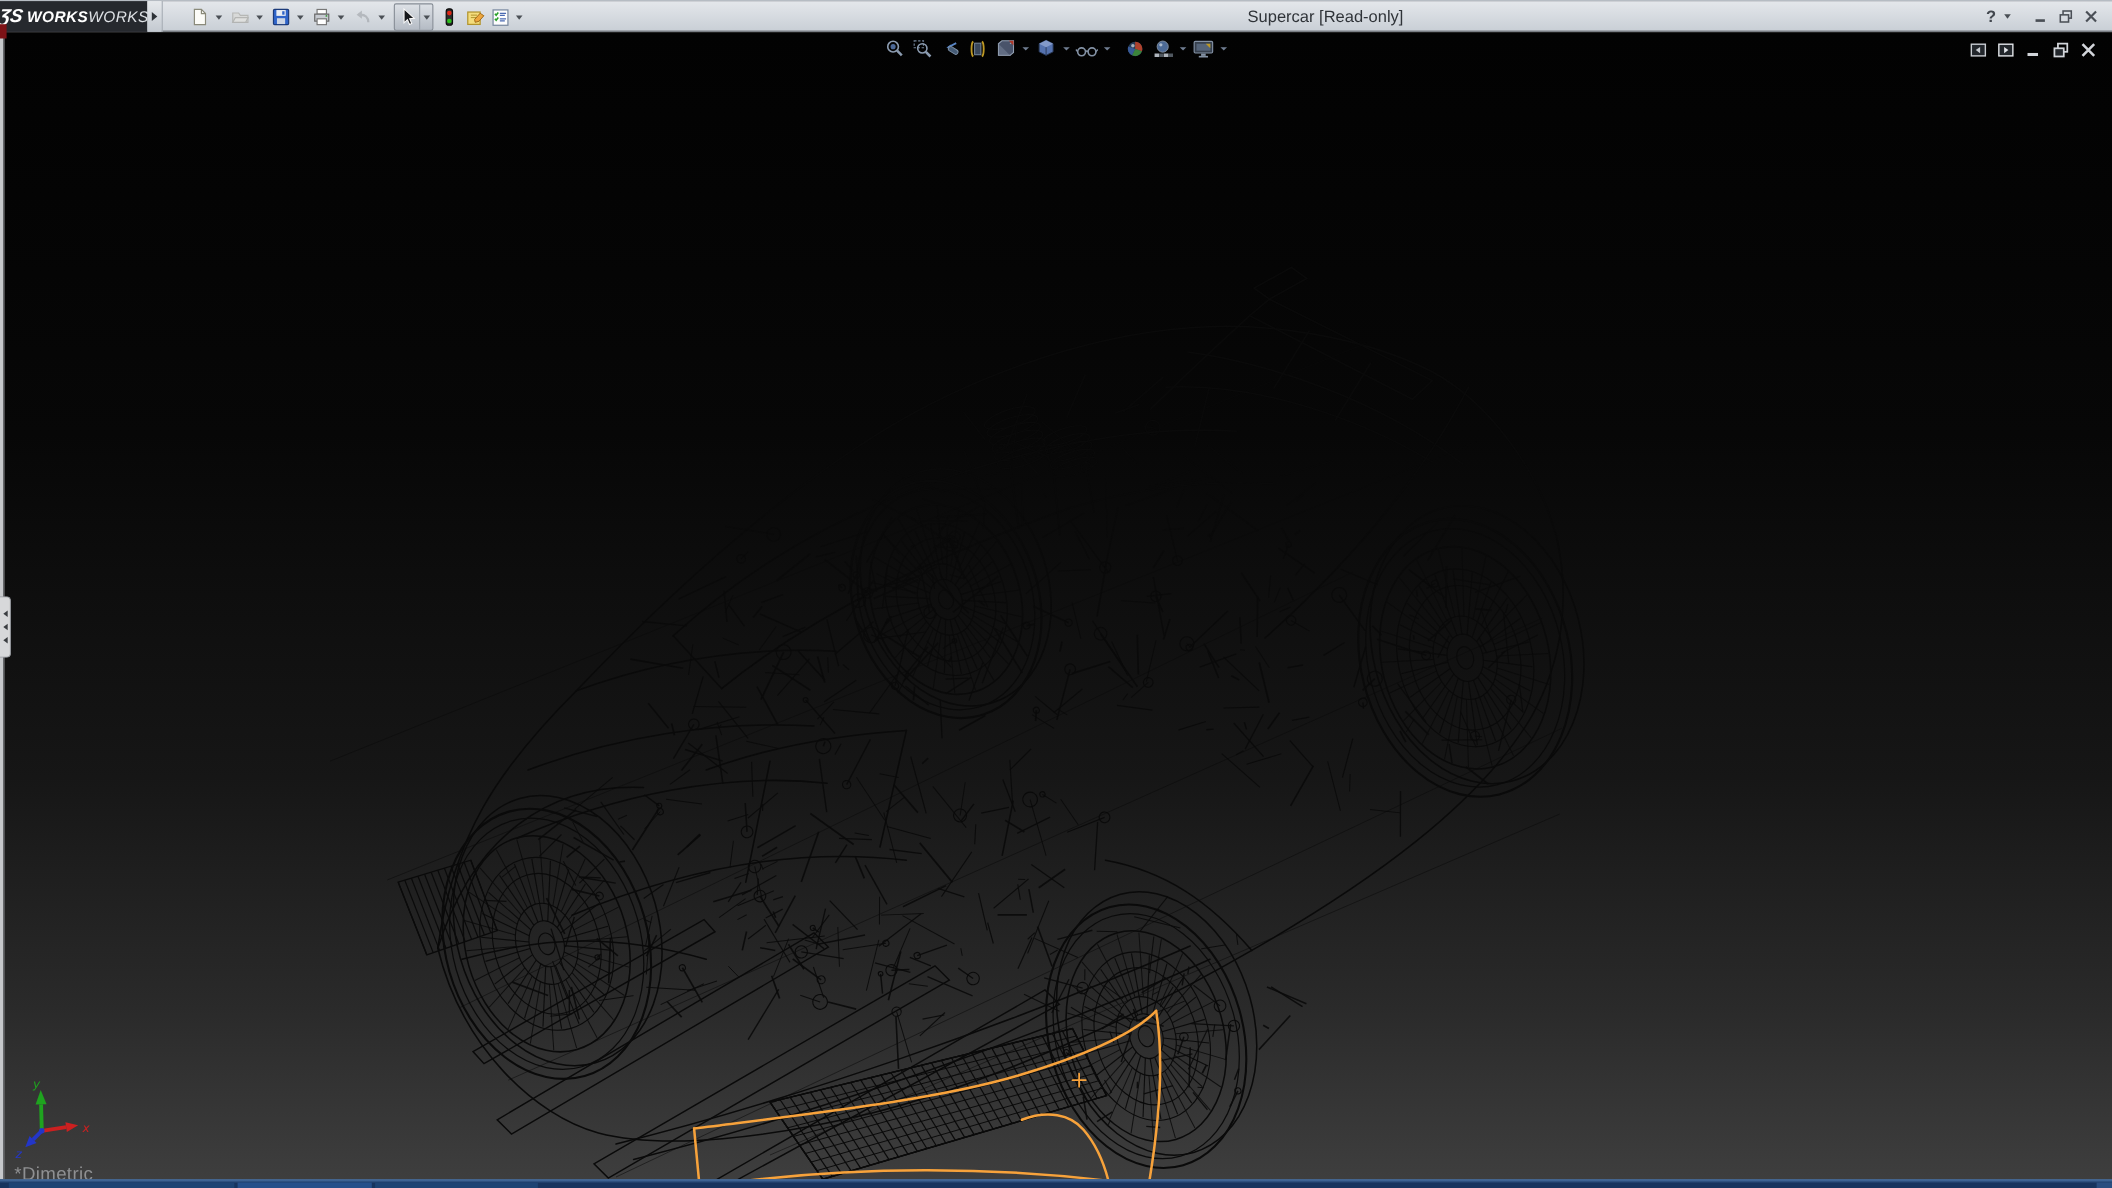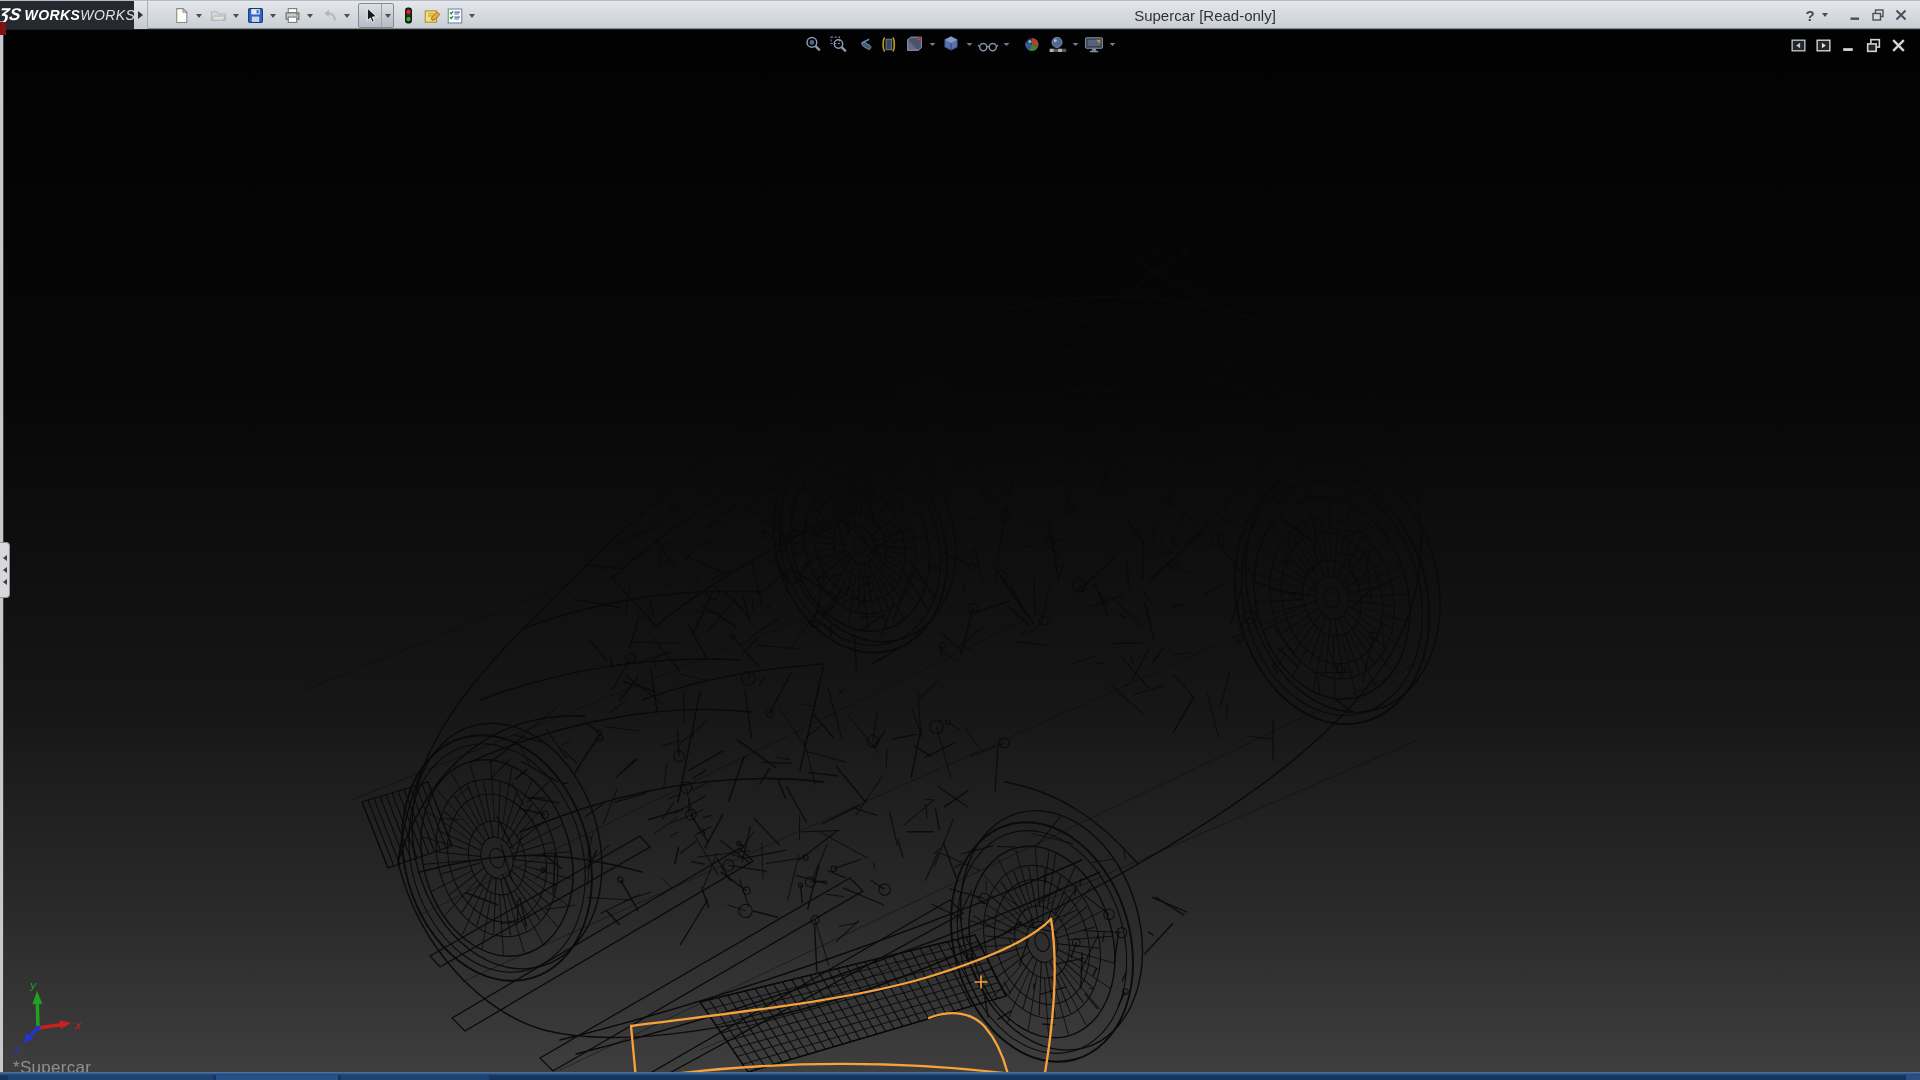--- a/index.html
+++ b/index.html
@@ -1265,21 +1265,21 @@
       </span>
     </div>
 
     <div class="left-edge"></div>
     <div class="left-tab">
       <span class="tri-l"></span>
       <span class="tri-l"></span>
       <span class="tri-l"></span>
     </div>
 
-    <div class="orient">*Supercar</div>
+    <div class="orient">*Dimetric</div>
   </div>
 
   <div class="taskbar">
     <span class="tseg" style="left:8px;width:205px;background:#1d4373;"></span>
     <span class="tseg" style="left:216px;width:122px;background:#26508a;"></span>
     <span class="tseg" style="left:341px;width:148px;background:#1d4373;"></span>
     <span class="tseg" style="left:1906px;width:14px;background:#2a4e80;"></span>
   </div>
 </div>
 

